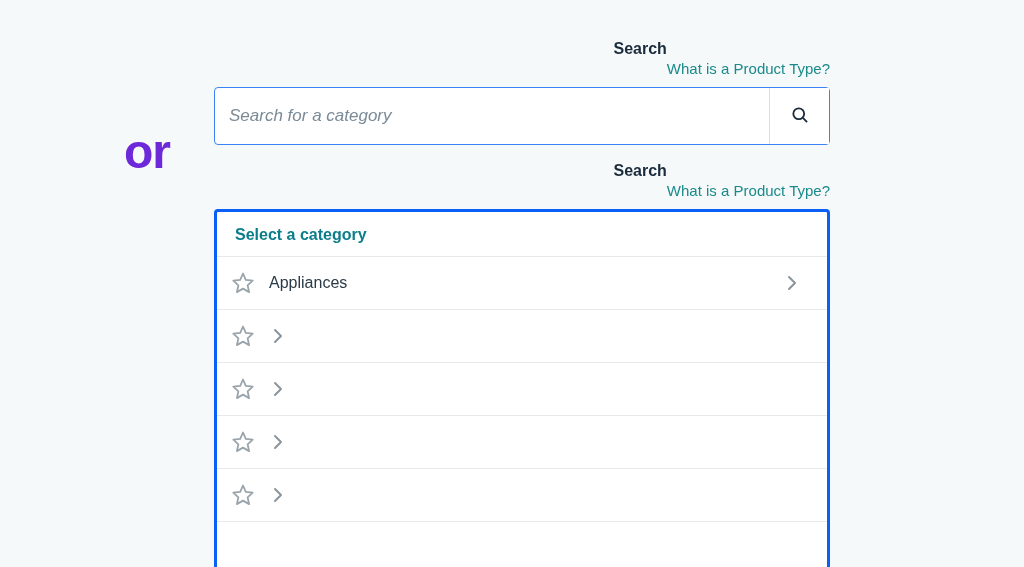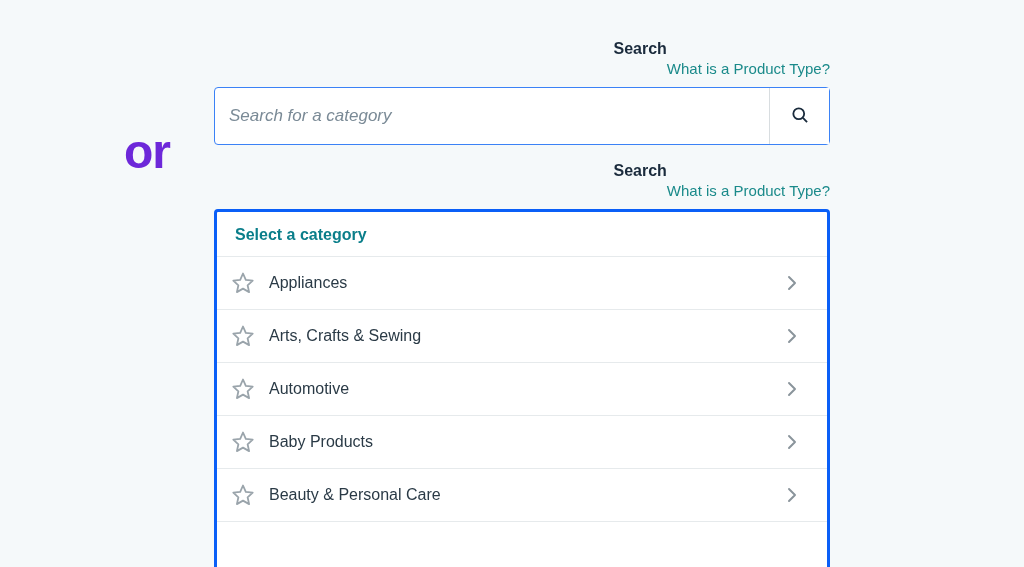--- a/index.html
+++ b/index.html
@@ -177,63 +177,59 @@
             </svg>
           </span>
         </div>
 
         <div class="cat-row">
           <span class="star">
             <svg viewBox="0 0 24 24" fill="none" stroke="#9aa4ab" stroke-width="1.8" stroke-linejoin="round">
               <polygon points="12,2.5 14.8,8.9 21.7,9.6 16.6,14.3 18.1,21.1 12,17.6 5.9,21.1 7.4,14.3 2.3,9.6 9.2,8.9"></polygon>
             </svg>
           </span>
-          <span class="cat-label">Arts, Crafts &amp; Sewing</span>
-          <span class="chev">
-            <svg viewBox="0 0 24 24" fill="none" stroke="#8a949b" stroke-width="2.6" stroke-linecap="round" stroke-linejoin="round">
-              <polyline points="8,4 16,12 8,20"></polyline>
-            </svg>
-          </span>
-        </div>
-
-        <div class="cat-row">
-          <span class="star">
-            <svg viewBox="0 0 24 24" fill="none" stroke="#9aa4ab" stroke-width="1.8" stroke-linejoin="round">
-              <polygon points="12,2.5 14.8,8.9 21.7,9.6 16.6,14.3 18.1,21.1 12,17.6 5.9,21.1 7.4,14.3 2.3,9.6 9.2,8.9"></polygon>
-            </svg>
-          </span>
-          <span class="cat-label">Automotive</span>
-          <span class="chev">
-            <svg viewBox="0 0 24 24" fill="none" stroke="#8a949b" stroke-width="2.6" stroke-linecap="round" stroke-linejoin="round">
-              <polyline points="8,4 16,12 8,20"></polyline>
-            </svg>
-          </span>
-        </div>
-
-        <div class="cat-row">
-          <span class="star">
-            <svg viewBox="0 0 24 24" fill="none" stroke="#9aa4ab" stroke-width="1.8" stroke-linejoin="round">
-              <polygon points="12,2.5 14.8,8.9 21.7,9.6 16.6,14.3 18.1,21.1 12,17.6 5.9,21.1 7.4,14.3 2.3,9.6 9.2,8.9"></polygon>
-            </svg>
-          </span>
-          <span class="cat-label">Baby Products</span>
-          <span class="chev">
-            <svg viewBox="0 0 24 24" fill="none" stroke="#8a949b" stroke-width="2.6" stroke-linecap="round" stroke-linejoin="round">
-              <polyline points="8,4 16,12 8,20"></polyline>
-            </svg>
-          </span>
-        </div>
-
-        <div class="cat-row">
-          <span class="star">
-            <svg viewBox="0 0 24 24" fill="none" stroke="#9aa4ab" stroke-width="1.8" stroke-linejoin="round">
-              <polygon points="12,2.5 14.8,8.9 21.7,9.6 16.6,14.3 18.1,21.1 12,17.6 5.9,21.1 7.4,14.3 2.3,9.6 9.2,8.9"></polygon>
-            </svg>
-          </span>
-          <span class="cat-label">Beauty &amp; Personal Care</span>
+          <span class="chev">
+            <svg viewBox="0 0 24 24" fill="none" stroke="#8a949b" stroke-width="2.6" stroke-linecap="round" stroke-linejoin="round">
+              <polyline points="8,4 16,12 8,20"></polyline>
+            </svg>
+          </span>
+        </div>
+
+        <div class="cat-row">
+          <span class="star">
+            <svg viewBox="0 0 24 24" fill="none" stroke="#9aa4ab" stroke-width="1.8" stroke-linejoin="round">
+              <polygon points="12,2.5 14.8,8.9 21.7,9.6 16.6,14.3 18.1,21.1 12,17.6 5.9,21.1 7.4,14.3 2.3,9.6 9.2,8.9"></polygon>
+            </svg>
+          </span>
+          <span class="chev">
+            <svg viewBox="0 0 24 24" fill="none" stroke="#8a949b" stroke-width="2.6" stroke-linecap="round" stroke-linejoin="round">
+              <polyline points="8,4 16,12 8,20"></polyline>
+            </svg>
+          </span>
+        </div>
+
+        <div class="cat-row">
+          <span class="star">
+            <svg viewBox="0 0 24 24" fill="none" stroke="#9aa4ab" stroke-width="1.8" stroke-linejoin="round">
+              <polygon points="12,2.5 14.8,8.9 21.7,9.6 16.6,14.3 18.1,21.1 12,17.6 5.9,21.1 7.4,14.3 2.3,9.6 9.2,8.9"></polygon>
+            </svg>
+          </span>
+          <span class="chev">
+            <svg viewBox="0 0 24 24" fill="none" stroke="#8a949b" stroke-width="2.6" stroke-linecap="round" stroke-linejoin="round">
+              <polyline points="8,4 16,12 8,20"></polyline>
+            </svg>
+          </span>
+        </div>
+
+        <div class="cat-row">
+          <span class="star">
+            <svg viewBox="0 0 24 24" fill="none" stroke="#9aa4ab" stroke-width="1.8" stroke-linejoin="round">
+              <polygon points="12,2.5 14.8,8.9 21.7,9.6 16.6,14.3 18.1,21.1 12,17.6 5.9,21.1 7.4,14.3 2.3,9.6 9.2,8.9"></polygon>
+            </svg>
+          </span>
           <span class="chev">
             <svg viewBox="0 0 24 24" fill="none" stroke="#8a949b" stroke-width="2.6" stroke-linecap="round" stroke-linejoin="round">
               <polyline points="8,4 16,12 8,20"></polyline>
             </svg>
           </span>
         </div>
 
 
       </div>
     </div>

